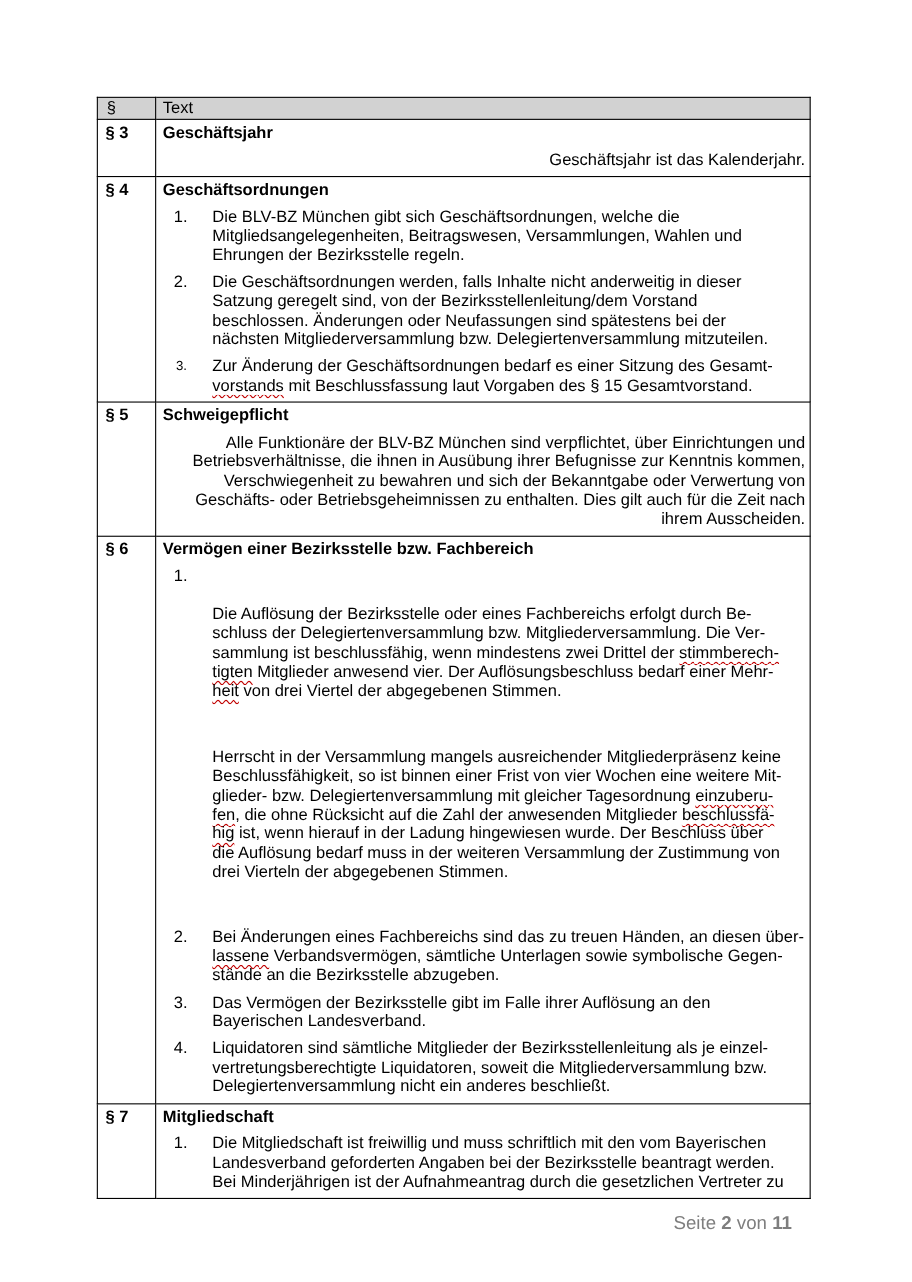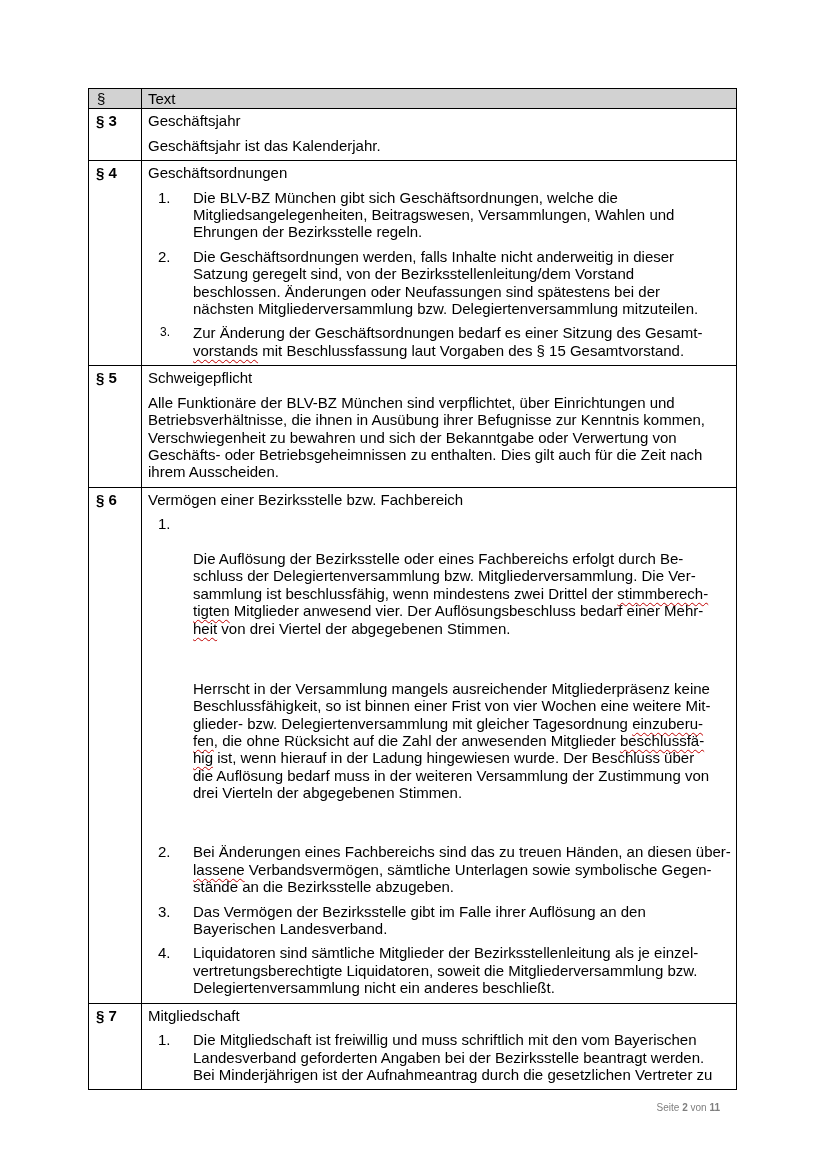--- a/index.html
+++ b/index.html
@@ -39,22 +39,22 @@
     padding: 1px 4px 1px 8px;
   }
   th.h2 { padding-left: 6px; }
   td.pc {
     font-weight: bold;
     padding: 3px 2px 2px 7px;
   }
   td.tc {
     padding: 3px 4px 6px 6px;
   }
-  .title { font-weight: normal; white-space: pre; }
-  .para  { white-space: pre; margin-top: 7px; }
+  .title { font-weight: bold; white-space: pre; }
+  .para  { white-space: pre; margin-top: 7px; text-align: right; }
   .cont  { white-space: pre; margin: 1px 0 1px 45px; }
   .li { display: flex; margin-top: 7px; }
   .li .mk {
     flex: 0 0 45px;
     box-sizing: border-box;
     padding-left: 10px;
   }
   .li .mk.sm { font-size: 12px; line-height: 17.4px; padding-left: 12px; }
   .li .lt { flex: 1; white-space: pre; }
   .li .lt .p  { white-space: pre; }
@@ -71,21 +71,21 @@
     text-decoration-color: #c00000;
     text-decoration-thickness: 1px;
     text-underline-offset: 2.5px;
     margin-top: 36px;
   }
   .footer {
     position: absolute;
     top: 1102px; left: 0;
     width: 720px;
     text-align: right;
-    font-size: 10px;
+    font-size: 17px;
     color: #7e7e7e;
     white-space: pre;
   }
   .footer .bold { font-weight: bold; }
 </style>
 </head>
 <body>
 
 <div class="page">
 

